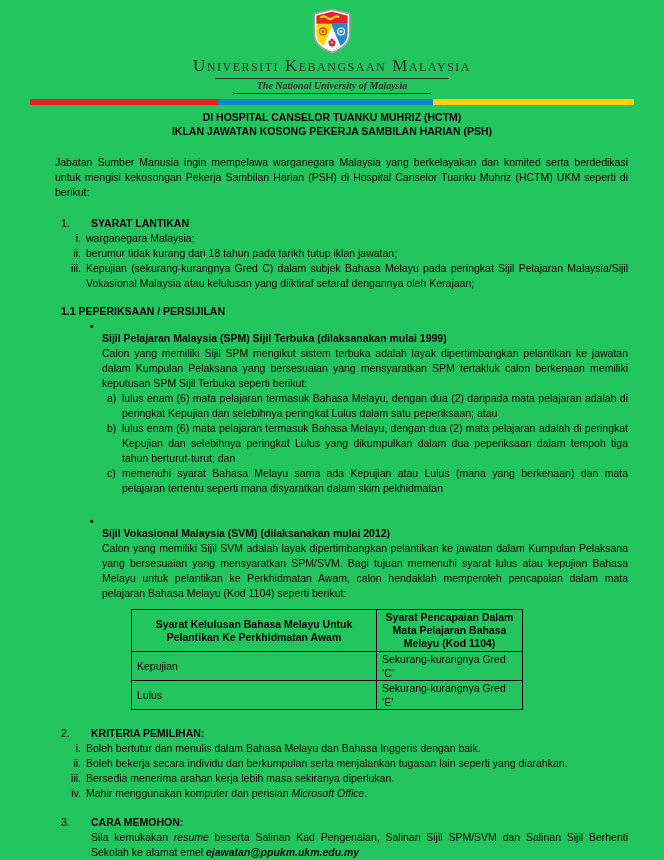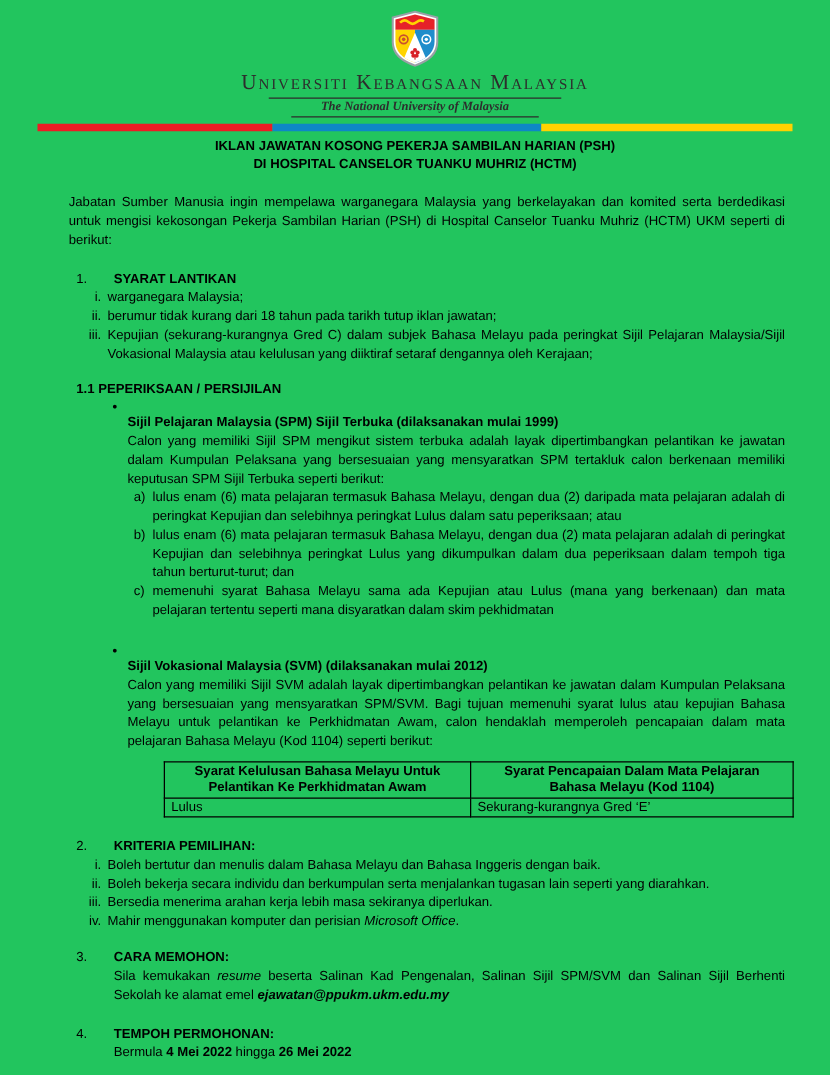--- a/index.html
+++ b/index.html
@@ -41,21 +41,21 @@
   .subsec{margin-left:6px;}
   .subsec-head{font-weight:bold;}
   .bullet-item{display:flex;margin-left:29px;}
   .bdot{flex:none;width:12px;font-weight:bold;}
   .bcontent{flex:1;margin-top:12px;}
   .btitle{font-weight:bold;}
   .bbody{text-align:justify;}
   .abc{display:flex;}
   .amark{flex:none;width:20px;padding-left:5px;box-sizing:border-box;}
   .atext{flex:1;text-align:justify;}
-  .stable{border-collapse:collapse;margin:8px 0 16px 70px;width:504px;table-layout:fixed;}
+  .stable{border-collapse:collapse;margin:8px 0 16px 70px;width:392px;table-layout:fixed;}
   .stable th,.stable td{border:1px solid #000;font-size:10.5px;}
   .stable th{font-weight:bold;text-align:center;padding:1px 8px;line-height:13px;}
   .stable td{padding:0 5px;line-height:14px;text-align:left;font-weight:normal;}
   .col1{width:228px;}
   .it{font-style:italic;}
   .bit{font-weight:bold;font-style:italic;}
   .b{font-weight:bold;}
 </style>
 </head>
 <body>
@@ -96,22 +96,22 @@
     <div class="rule2"></div>
   </div>
 
   <div class="colorbar">
     <div class="bar-red"></div>
     <div class="bar-blue"></div>
     <div class="bar-yellow"></div>
   </div>
 
   <div class="doc-title">
+    <div>DI HOSPITAL CANSELOR TUANKU MUHRIZ (HCTM)</div>
     <div>IKLAN JAWATAN KOSONG PEKERJA SAMBILAN HARIAN (PSH)</div>
-    <div>DI HOSPITAL CANSELOR TUANKU MUHRIZ (HCTM)</div>
   </div>
 
   <div class="content">
 
     <div class="intro">Jabatan Sumber Manusia ingin mempelawa warganegara Malaysia yang berkelayakan dan komited serta berdedikasi untuk mengisi kekosongan Pekerja Sambilan Harian (PSH) di Hospital Canselor Tuanku Muhriz (HCTM) UKM seperti di berikut:</div>
 
     <div class="sec mt16">
       <span class="sec-num">1.</span>
       <div class="sec-body">
         <div class="sec-head">SYARAT LANTIKAN</div>
@@ -163,20 +163,24 @@
         </div>
       </div>
 
       <table class="stable">
         <tbody>
             <tr>
           <th class="col1">Syarat Kelulusan Bahasa Melayu Untuk Pelantikan Ke Perkhidmatan Awam</th>
           <th>Syarat Pencapaian Dalam Mata Pelajaran Bahasa Melayu (Kod 1104)</th>
         </tr>
         <tr>
+          <td>Kepujian</td>
+          <td>Sekurang-kurangnya Gred ‘C’</td>
+        </tr>
+        <tr>
           <td>Lulus</td>
           <td>Sekurang-kurangnya Gred ‘E’</td>
         </tr>
       </tbody>
         </table>
     </div>
 
     <div class="sec mt12">
       <span class="sec-num">2.</span>
       <div class="sec-body">

